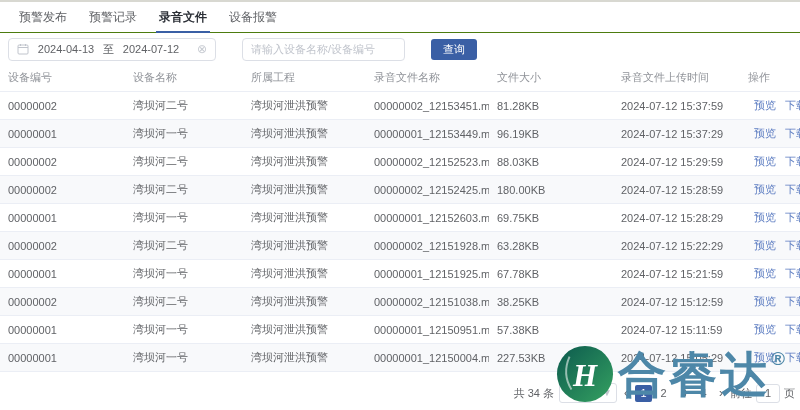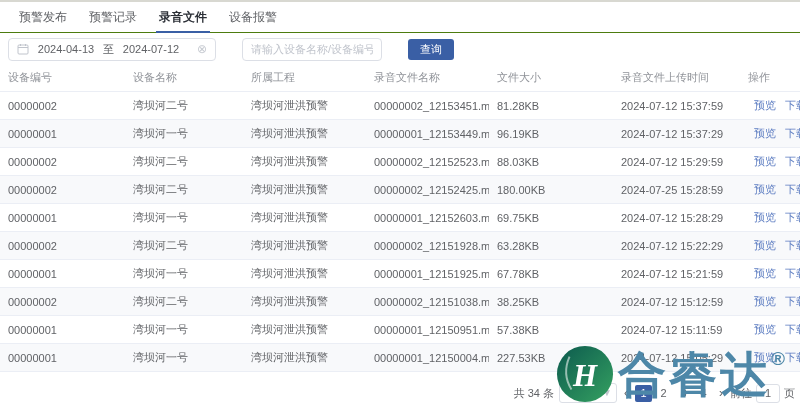--- a/index.html
+++ b/index.html
@@ -13,21 +13,21 @@
   .tab.active { color:#2b2f36; font-weight:bold; }
   .tab.active::after { content:""; position:absolute; left:8px; right:8px; bottom:-1px; height:2px; background:var(--accent,#3a5fa5); }
 
   
   .filter-bar { display:flex; align-items:center; gap:26px; padding:5px 8px 4px 8px; height:31px; }
   .date-range { display:flex; align-items:center; gap:4px; border:1px solid #dcdfe6; border-radius:4px; height:23px; padding:0 8px; width:208px; font-size:11px; color:#606266; background:#fff; }
   .date-range input { border:none; outline:none; width:66px; text-align:center; font-size:11px; color:#606266; font-family:inherit; background:transparent; }
   .range-sep { color:#606266; font-size:11px; }
   .clear-icon { color:#c6cad1; font-size:12px; line-height:1; margin-left:auto; cursor:pointer; }
   .cal-icon { display:inline-flex; color:#c0c4cc; }
-  .search-box input { border:1px solid #dcdfe6; border-radius:4px; height:23px; width:140px; padding:0 8px; font-size:11px; color:#606266; outline:none; font-family:inherit; }
+  .search-box input { border:1px solid #dcdfe6; border-radius:4px; height:23px; width:163px; padding:0 8px; font-size:11px; color:#606266; outline:none; font-family:inherit; }
   .search-box input::placeholder { color:#c0c4cc; }
   .query-btn { background:var(--accent,#3a5fa5); color:#fff; border:none; border-radius:3px; height:21px; padding:0 12px; font-size:11px; cursor:pointer; font-family:inherit; }
 
   
   table { width:100%; border-collapse:collapse; table-layout:fixed; font-size:11px; }
   th { text-align:left; font-weight:normal; color:#909399; padding:6px 8px; border-bottom:1px solid #ebeef5; height:25px; white-space:nowrap; }
   td { color:#606266; padding:6px 8px; border-bottom:1px solid #ebeef5; height:25px; white-space:nowrap; overflow:hidden; }
   tbody tr:nth-child(even) td { background:#f8f9fb; }
   th.op, td.op { text-align:left; padding-right:10px; }
   td.op a { color:var(--link,#5e7ec2); text-decoration:none; cursor:pointer; margin-left:6px; }
@@ -141,21 +141,21 @@
         <a>下载</a>
       </td>
     </tr>
 
     <tr>
       <td>00000002</td>
       <td>湾坝河二号</td>
       <td>湾坝河泄洪预警</td>
       <td>00000002_12152425.mp3</td>
       <td>180.00KB</td>
-      <td>2024-07-25 15:28:59</td>
+      <td>2024-07-12 15:28:59</td>
       <td class="op">
         <a>预览</a>
         <a>下载</a>
       </td>
     </tr>
 
     <tr>
       <td>00000001</td>
       <td>湾坝河一号</td>
       <td>湾坝河泄洪预警</td>

